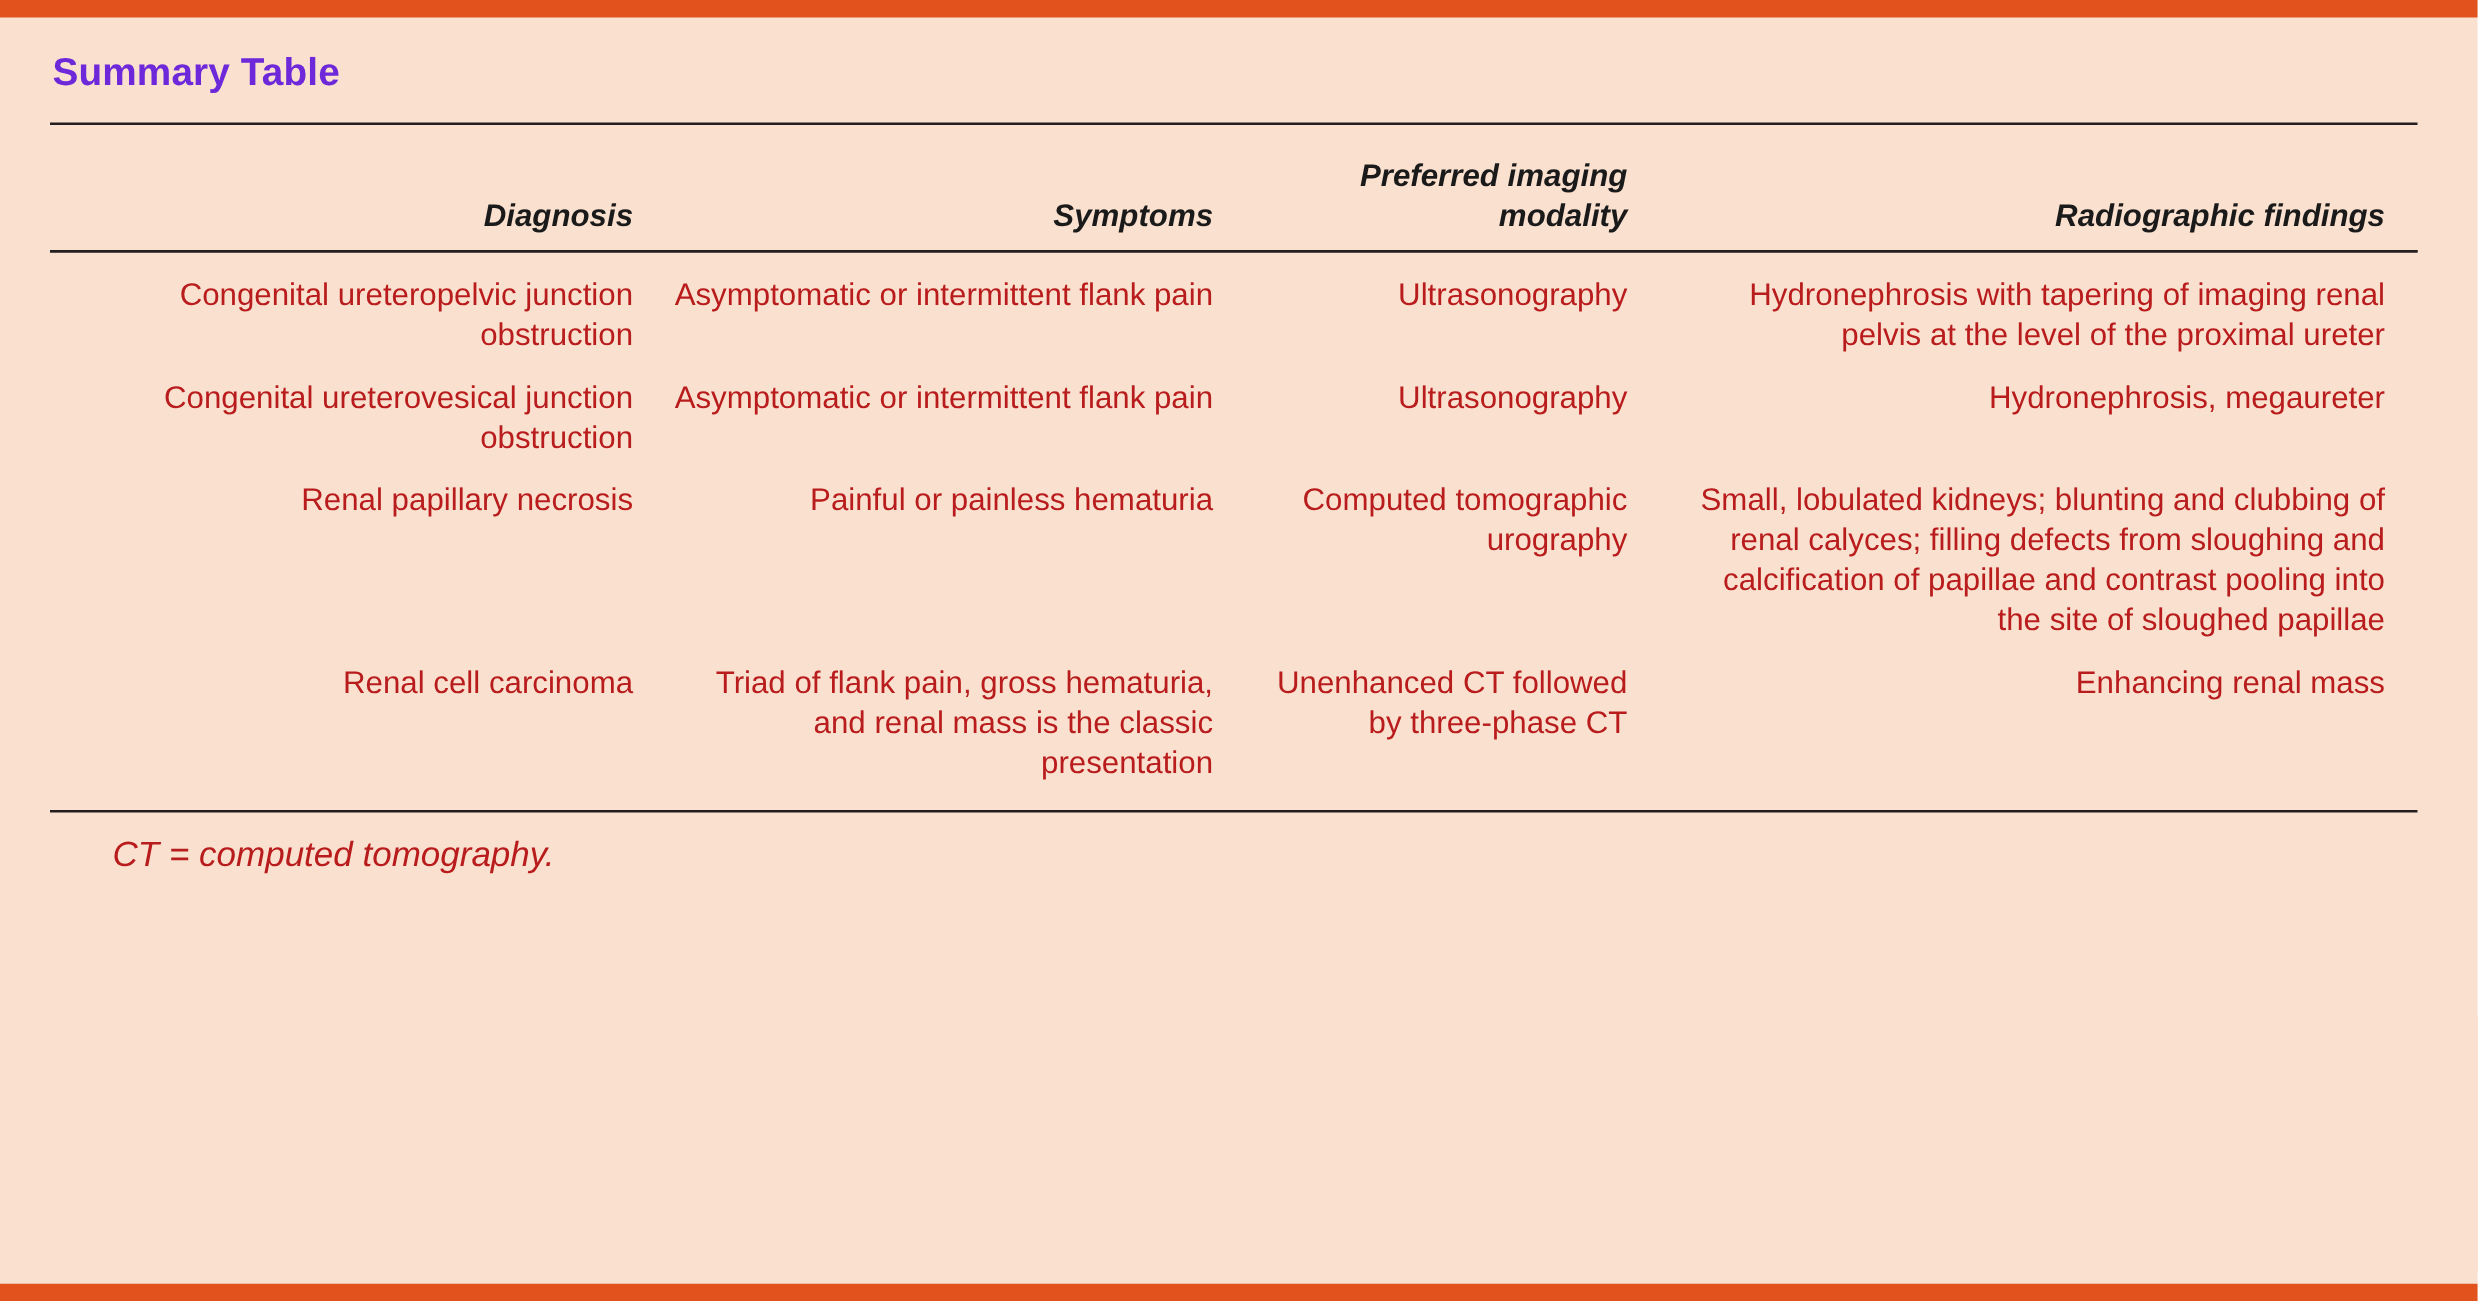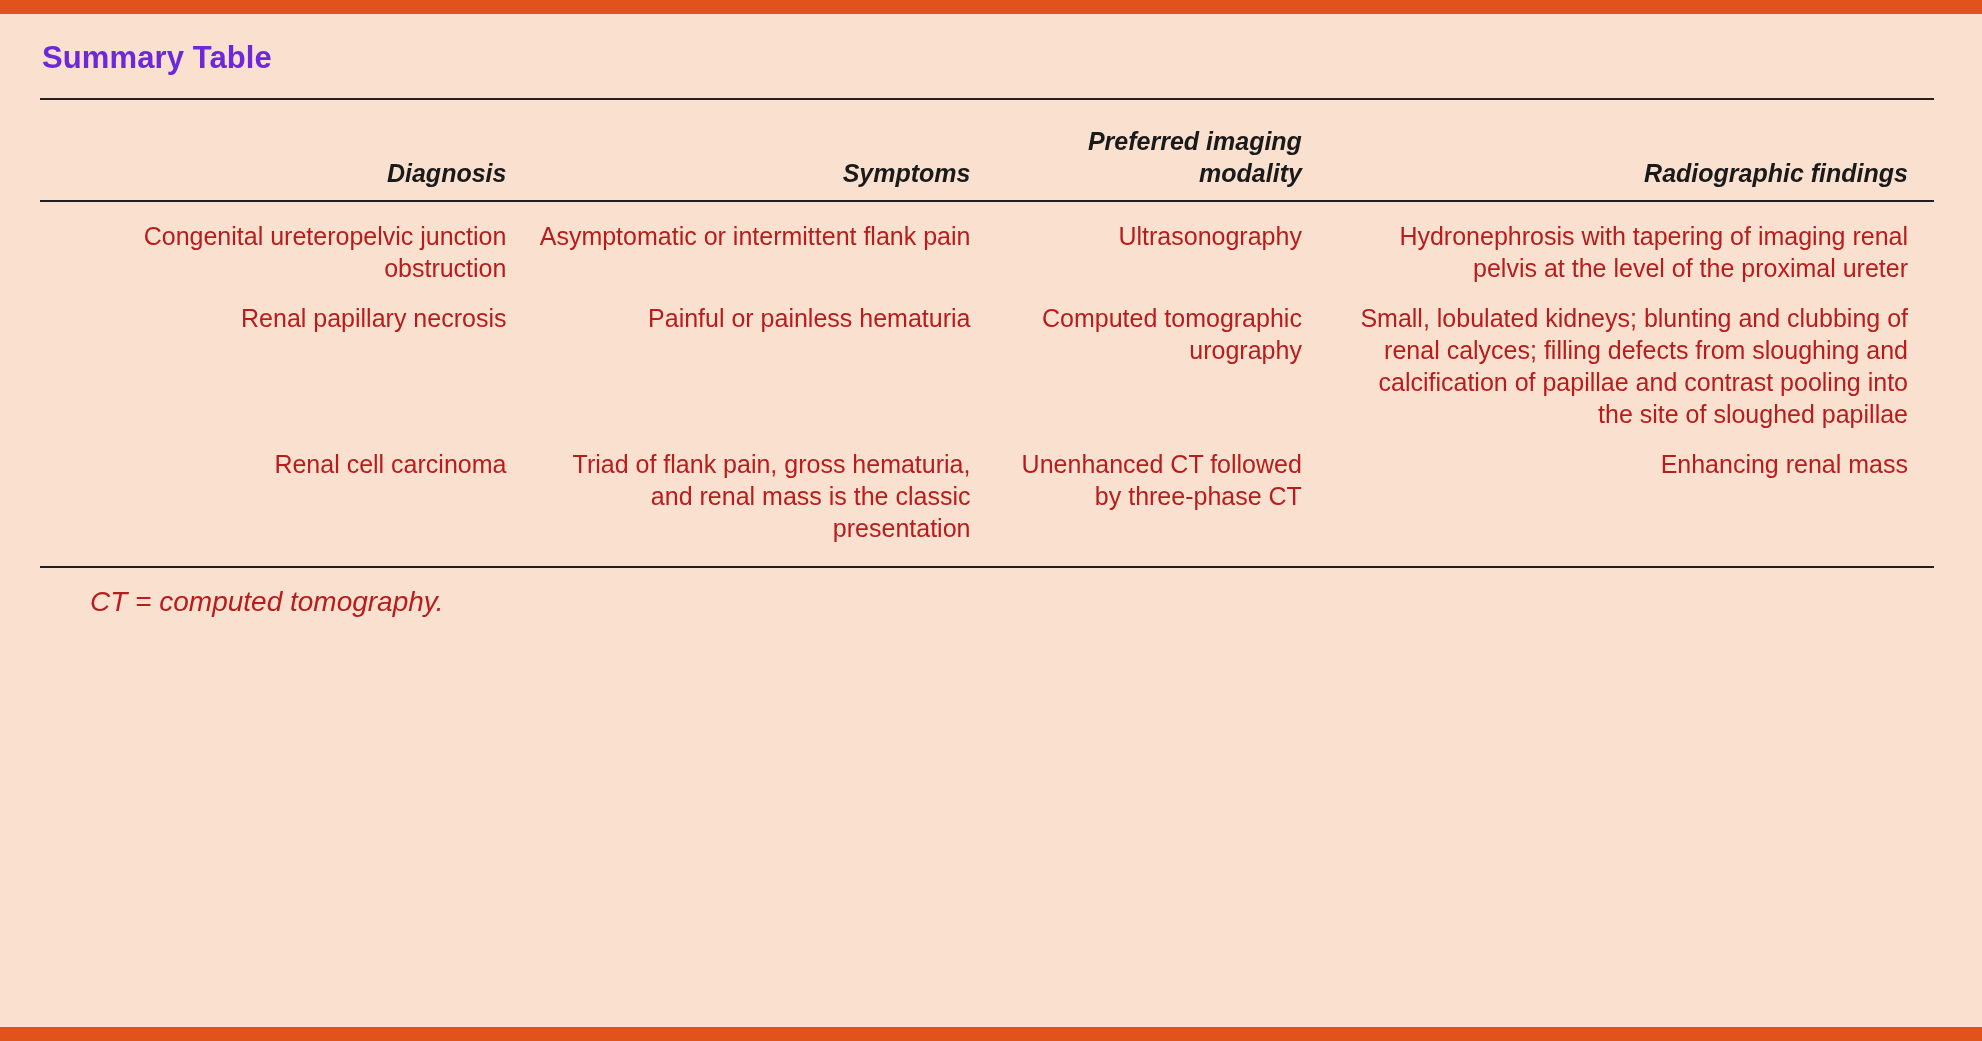--- a/index.html
+++ b/index.html
@@ -127,20 +127,26 @@
         </tr>
       </thead>
       <tbody>
         <tr>
           <td>Congenital ureteropelvic junction obstruction</td>
           <td>Asymptomatic or intermittent flank pain</td>
           <td>Ultrasonography</td>
           <td>Hydronephrosis with tapering of imaging renal pelvis at the level of the proximal ureter</td>
         </tr>
         <tr>
+          <td>Congenital ureterovesical junction obstruction</td>
+          <td>Asymptomatic or intermittent flank pain</td>
+          <td>Ultrasonography</td>
+          <td>Hydronephrosis, megaureter</td>
+        </tr>
+        <tr>
           <td>Renal papillary necrosis</td>
           <td>Painful or painless hematuria</td>
           <td>Computed tomographic urography</td>
           <td>Small, lobulated kidneys; blunting and clubbing of renal calyces; filling defects from sloughing and calcification of papillae and contrast pooling into the site of sloughed papillae</td>
         </tr>
         <tr>
           <td>Renal cell carcinoma</td>
           <td>Triad of flank pain, gross hematuria, and renal mass is the classic presentation</td>
           <td>Unenhanced CT followed by three-phase CT</td>
           <td>Enhancing renal mass</td>

